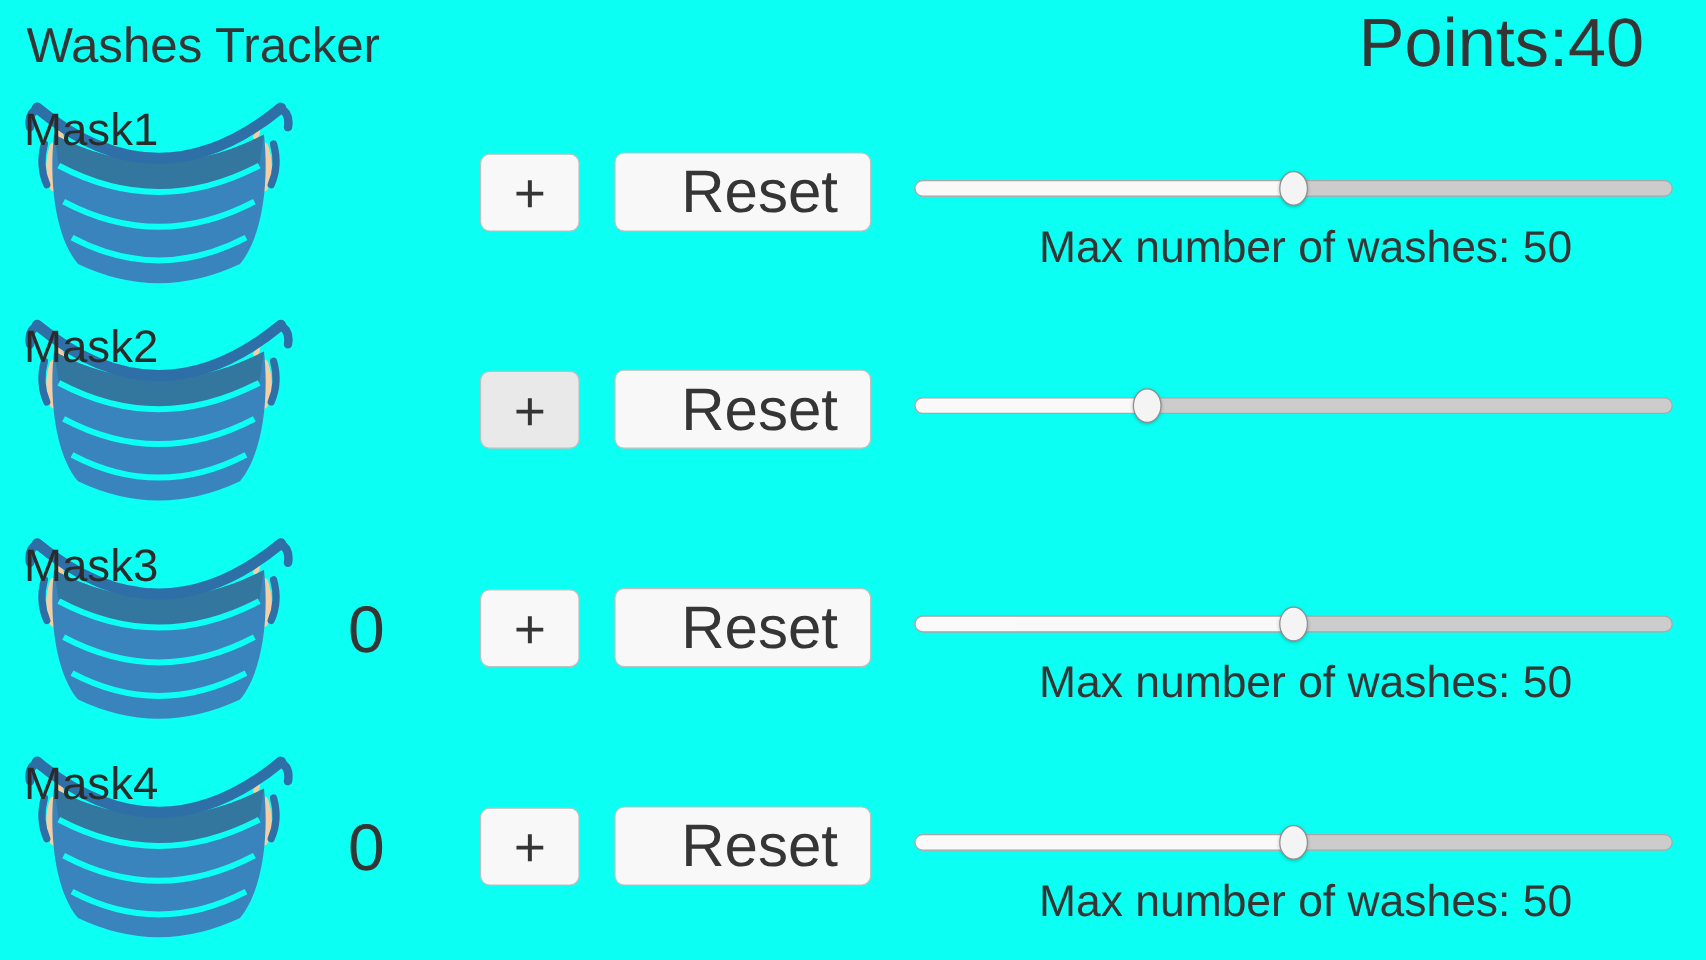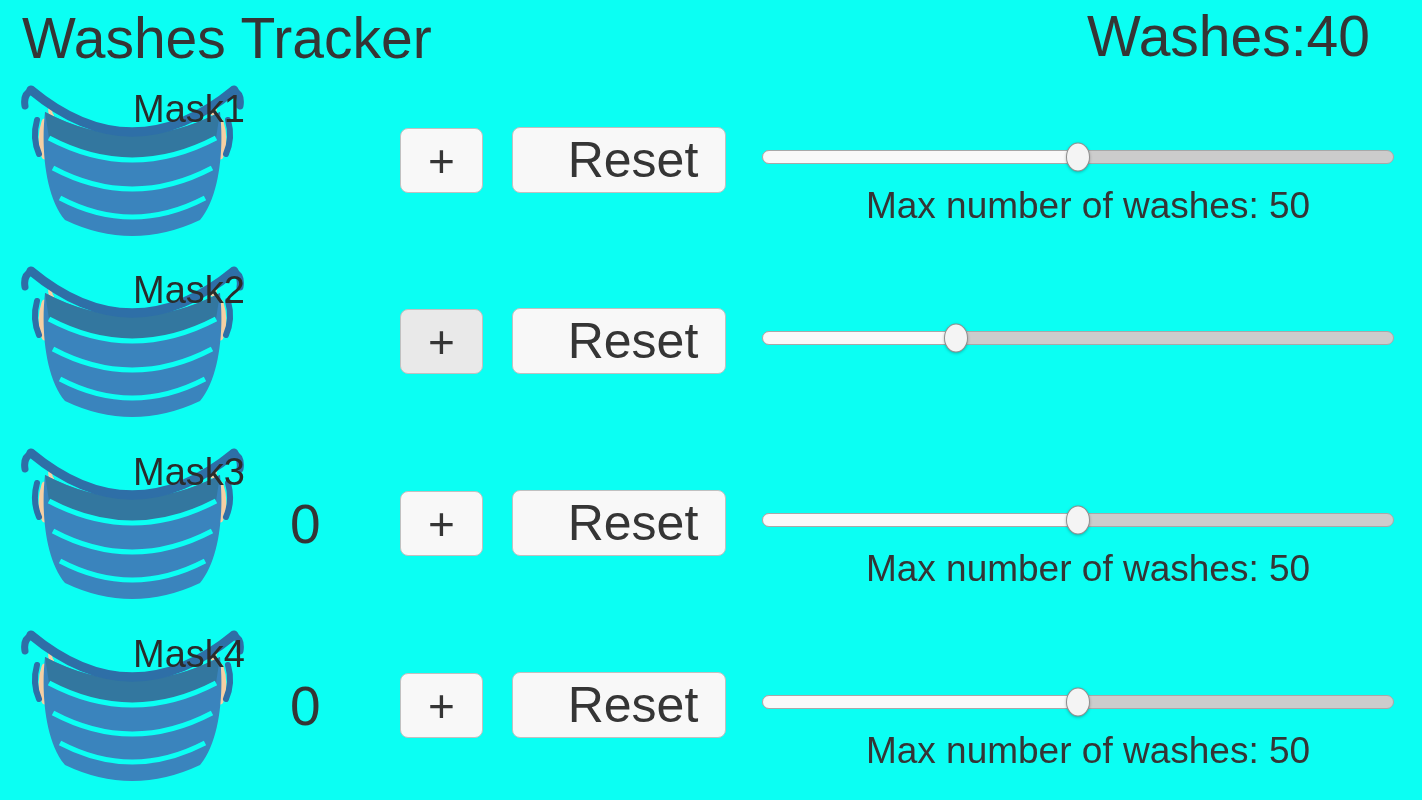--- a/index.html
+++ b/index.html
@@ -4,31 +4,31 @@
 <style>
   html,body{margin:0;padding:0;}
   body{
     width:1422px;height:800px;position:relative;overflow:hidden;
     background:var(--bg,#0bfff3);
     font-family:"Liberation Sans","DejaVu Sans",sans-serif;
     color:var(--ink,#353535);
   }
   .title{
     position:absolute;left:22px;top:8px;
-    font-size:57px;line-height:60px;white-space:nowrap;
+    font-size:41px;line-height:60px;white-space:nowrap;
   }
   .points{
     position:absolute;right:52px;top:6px;
     font-size:57px;line-height:60px;white-space:nowrap;
   }
   .row{position:absolute;left:0;width:1422px;height:182px;}
   .mask-svg{position:absolute;left:20px;top:0;width:225px;height:164px;}
   .mask-label{
     position:absolute;left:20px;top:6px;width:225px;
-    text-align:right;font-size:38px;line-height:42px;color:#2b2b2b;
+    text-align:left;font-size:38px;line-height:42px;color:#2b2b2b;
   }
   .count{
     position:absolute;left:290px;top:50px;width:110px;
     font-size:55px;line-height:58px;text-align:left;
   }
   button{
     font-family:"Liberation Sans","DejaVu Sans",sans-serif;
     color:var(--ink,#353535);
     background:var(--button-bg,#f8f8f8);
     border:1px solid var(--button-border,#c0c0c0);
@@ -92,21 +92,21 @@
     <path d="M 33,86 Q 112,128 192,86" stroke="var(--bg,#0bfff3)" stroke-width="5" fill="none"></path>
     <path d="M 40,116 Q 112,154 185,116" stroke="var(--bg,#0bfff3)" stroke-width="5" fill="none"></path>
 
     <path d="M 11,8 Q 112,92 214,8" stroke="var(--mask-dark,#2e6fa7)" stroke-width="9" fill="none" stroke-linecap="round"></path>
     <path d="M 12,8 Q 3,12 5,24" stroke="var(--mask-dark,#2e6fa7)" stroke-width="7" fill="none" stroke-linecap="round"></path>
     <path d="M 213,8 Q 222,12 220,24" stroke="var(--mask-dark,#2e6fa7)" stroke-width="7" fill="none" stroke-linecap="round"></path>
   </symbol>
 </svg>
 
 <div class="title">Washes Tracker</div>
-<div class="points"><span>Washes:</span><span>40</span></div>
+<div class="points"><span>Points:</span><span>40</span></div>
 
 <div class="row" style="top:82px">
   <svg class="mask-svg" viewBox="0 0 225 164">
       <use href="#maskicon"></use>
     </svg>
   <div class="mask-label">Mask1</div>
   <button class="plus-btn">+</button>
   <button class="reset-btn">Reset</button>
   <div class="slider" style="--val: 0.5;">
     <div class="slider-track"></div>

